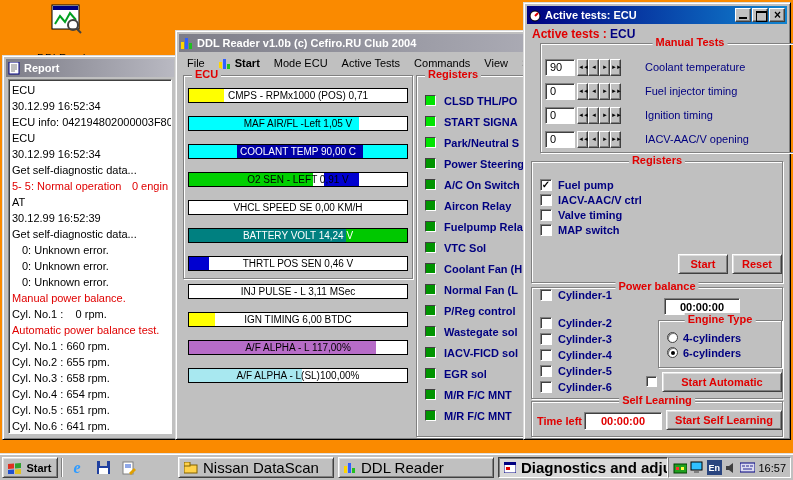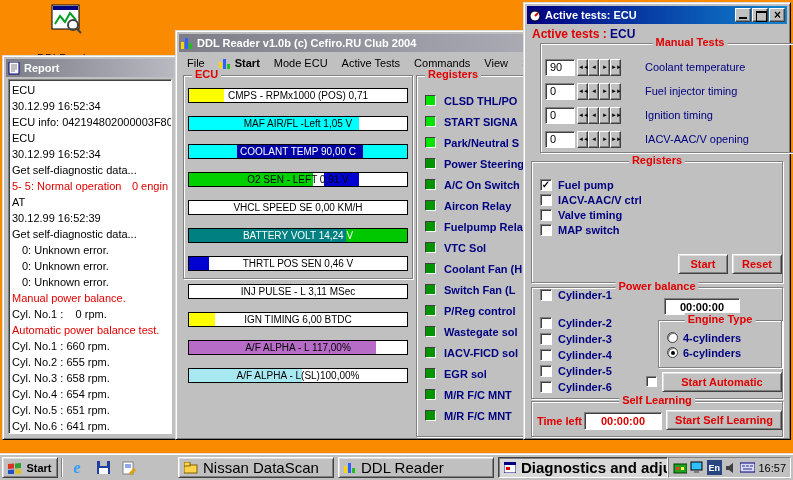--- a/index.html
+++ b/index.html
@@ -308,21 +308,21 @@
           <div class="reg-item">
             <span class="reg-led"></span>
             <span class="reg-label">VTC Sol</span>
           </div>
           <div class="reg-item">
             <span class="reg-led"></span>
             <span class="reg-label">Coolant Fan (H</span>
           </div>
           <div class="reg-item">
             <span class="reg-led"></span>
-            <span class="reg-label">Switch Fan (L</span>
+            <span class="reg-label">Normal Fan (L</span>
           </div>
           <div class="reg-item">
             <span class="reg-led"></span>
             <span class="reg-label">P/Reg control</span>
           </div>
           <div class="reg-item">
             <span class="reg-led"></span>
             <span class="reg-label">Wastegate sol</span>
           </div>
           <div class="reg-item">

